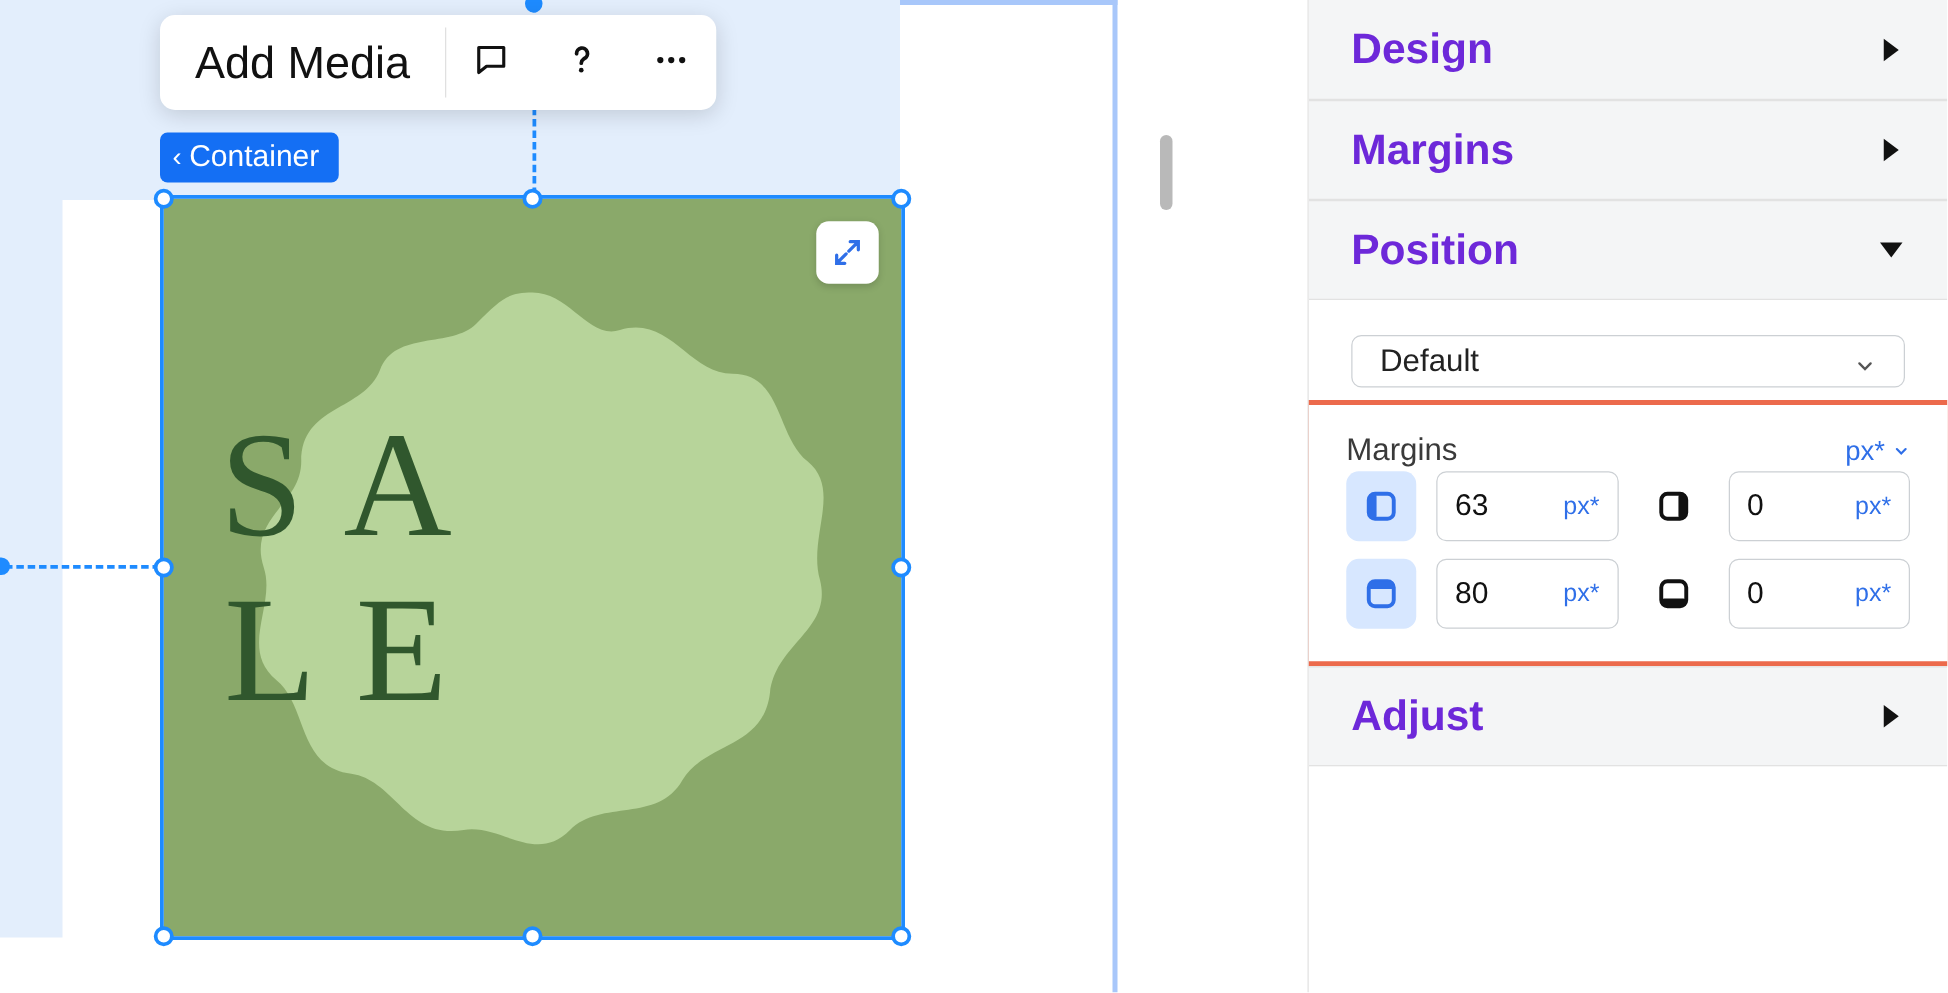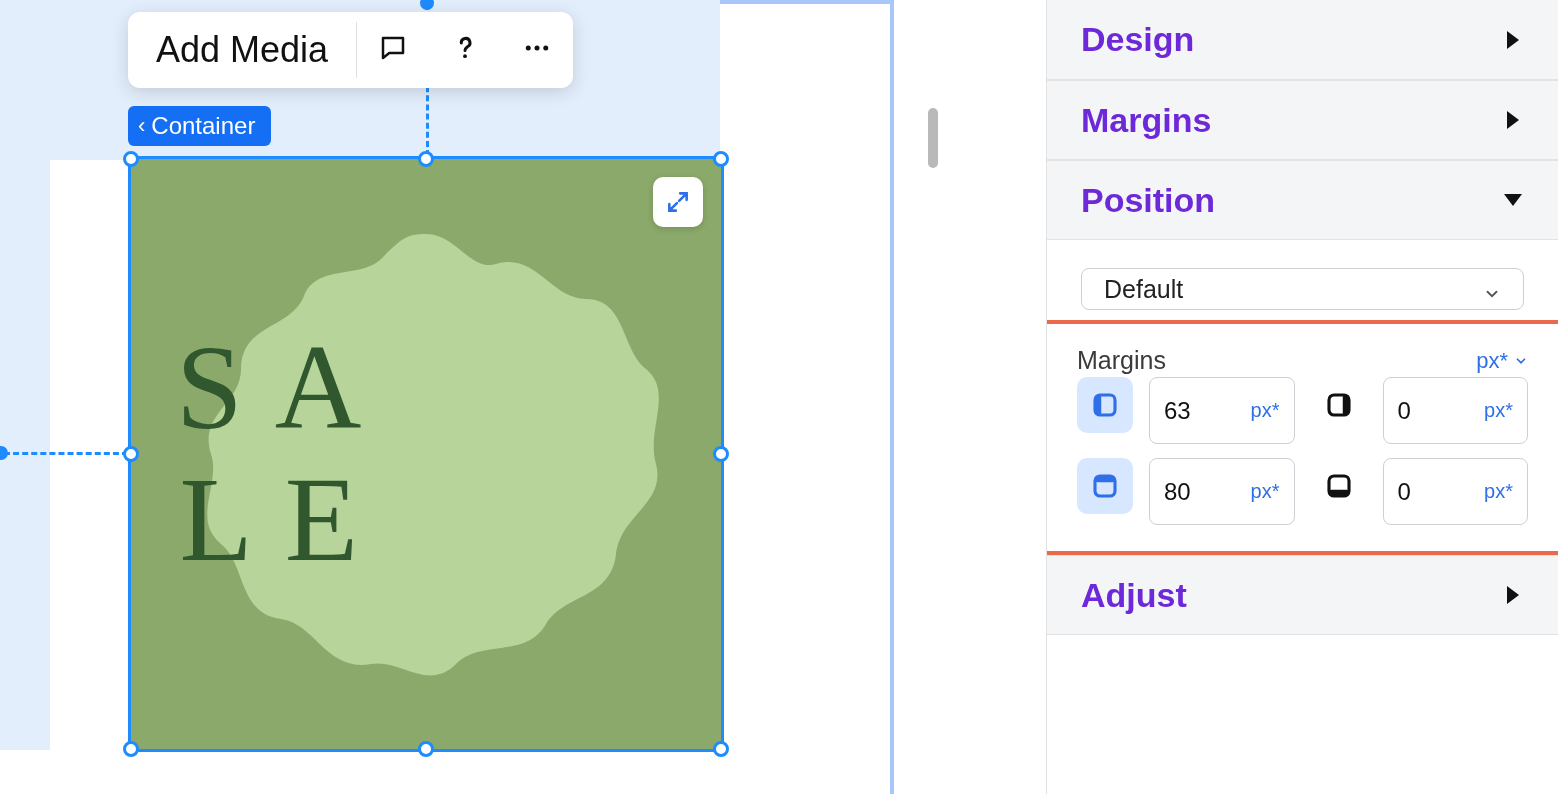--- a/index.html
+++ b/index.html
@@ -64,21 +64,21 @@
   .chev-down svg{width:18px;height:18px;}
 
   
   .margins-wrap { border:4px solid #ec6a4c; border-radius:2px; margin:0 -4px; padding:22px 30px 26px 30px; }
   .margins-head { display:flex; align-items:center; justify-content:space-between; margin-bottom:2px; }
   .margins-head .lbl{ font-size:25px; color:#3a3a3a;}
   .unit-dd { color:#2f6fe8; font-size:22px; display:flex; align-items:center; gap:6px; cursor:pointer;}
   .margin-grid { display:grid; grid-template-columns:56px 1fr 56px 1fr; gap:14px 16px; }
   .side-icon { width:56px; height:56px; border-radius:10px; display:flex; align-items:center; justify-content:center; }
   .side-icon.active { background:#d7e7ff; }
-  .num-field { height:67px; border:1px solid #ccd0d4; border-radius:8px; display:flex; align-items:center; justify-content:space-between; padding:0 14px; font-size:24px; }
+  .num-field { height:56px; border:1px solid #ccd0d4; border-radius:8px; display:flex; align-items:center; justify-content:space-between; padding:0 14px; font-size:24px; }
   .num-field .unit{ color:#2f6fe8; font-size:20px;}
   .num-field input{ border:none; outline:none; width:60px; font-size:24px; color:#111; background:transparent;}
 
   .check-row { display:flex; align-items:center; gap:20px; padding:20px 34px 30px 34px; font-size:25px; color:#222; }
   .checkbox { width:34px; height:34px; border-radius:8px; background:#146ff4; display:flex; align-items:center; justify-content:center; }
   .checkbox svg{ width:20px; height:20px; stroke:#fff; stroke-width:3; fill:none;}
 
 </style>
 </head>
 <body>

